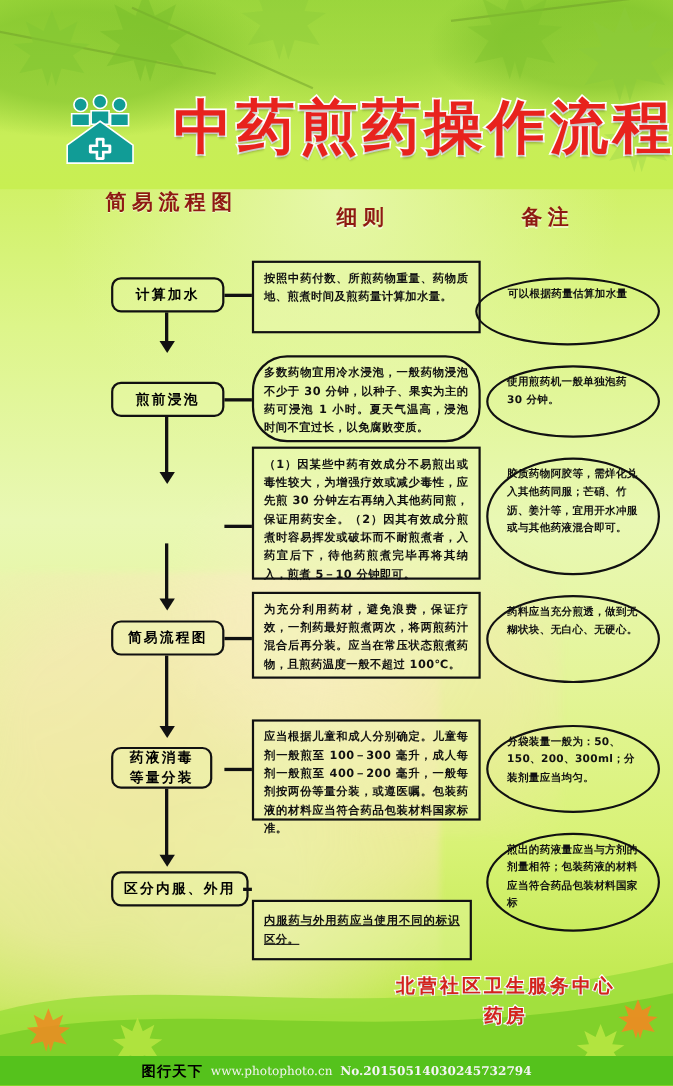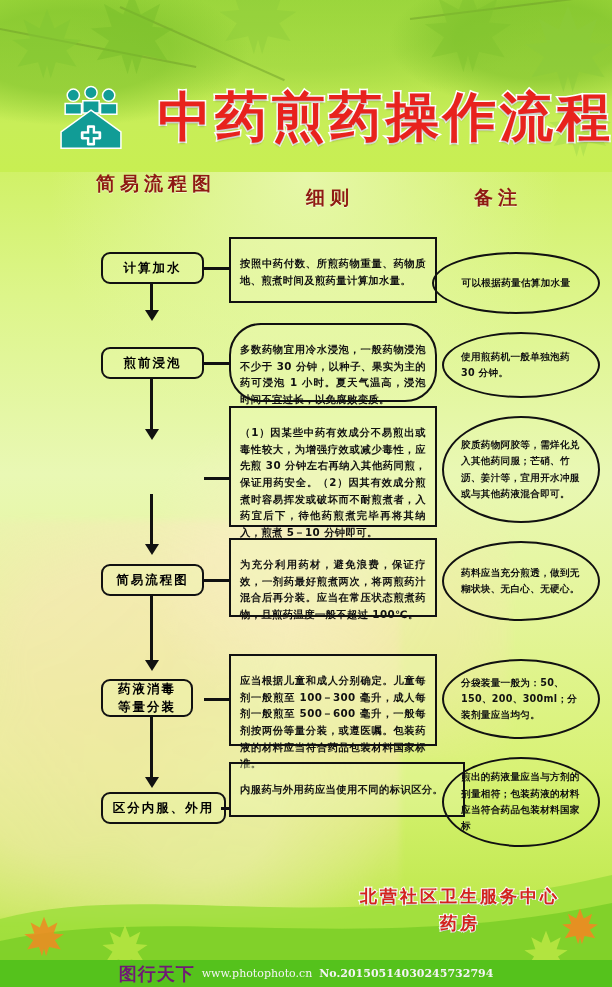--- a/index.html
+++ b/index.html
@@ -70,47 +70,47 @@
   
   .node{position:absolute;border:2.5px solid #111;border-radius:9px;
     background:rgba(236,250,176,.30);
     display:flex;align-items:center;justify-content:center;
     font-size:12.5px;font-weight:bold;color:#000000;letter-spacing:2px;line-height:1.45;
     text-align:center;box-sizing:border-box;}
 
   
   .detail{position:absolute;border:2.5px solid #111;
     background:rgba(238,250,186,.34);
-    box-sizing:border-box;padding:16px 9px;
+    box-sizing:border-box;padding:6px 9px;
     font-size:10.3px;line-height:1.62;color:#111;font-weight:bold;
     letter-spacing:.4px;text-align:justify;}
 
   
   .note{position:absolute;border:2.5px solid #111;border-radius:50%;
-    display:flex;align-items:center;justify-content:center;
+    display:flex;align-items:flex-start;justify-content:center;
     box-sizing:border-box;padding:6px 17px;}
   .note span{font-size:9.6px;line-height:1.7;color:#111;font-weight:bold;letter-spacing:.3px;}
 
   
   .vline{position:absolute;width:3px;background:#111;}
   .arrow{position:absolute;width:0;height:0;border-left:7px solid transparent;
     border-right:7px solid transparent;border-top:11px solid #111;}
   .hline{position:absolute;height:2.5px;background:#111;}
 
   
   .foot-wave{position:absolute;left:0;bottom:22px;width:612px;height:120px;overflow:hidden;}
   .sign{position:absolute;right:22px;bottom:52px;text-align:center;width:260px;}
   .sign .l1{font-size:17px;font-weight:bold;color:#d4221c;letter-spacing:3px;
     -webkit-text-stroke:2px #fff;paint-order:stroke fill;text-shadow:0 1px 1px rgba(0,0,0,.2);}
   .sign .l2{font-size:17px;font-weight:bold;color:#d4221c;letter-spacing:3px;margin-top:4px;
     -webkit-text-stroke:2px #fff;paint-order:stroke fill;text-shadow:0 1px 1px rgba(0,0,0,.2);}
 
   .watermark{position:absolute;left:0;bottom:0;width:612px;height:27px;
     background:#55c21c;display:flex;align-items:center;justify-content:center;gap:7px;}
-  .watermark .wm1{font-size:18px;font-weight:bold;color:#701a75;letter-spacing:1px;}
+  .watermark .wm1{font-size:13px;font-weight:bold;color:#000000;letter-spacing:1px;}
   .watermark .wm2{font-size:11px;color:#f4f4f4;font-family:"DejaVu Serif","Liberation Serif",serif;}
   .watermark .wm3{font-size:11px;color:#f4f4f4;font-family:"DejaVu Serif","Liberation Serif",serif;font-weight:bold;}
   .maple{position:absolute;}
 </style>
 </head>
 <body>
 
 <div class="poster">
 
   <div class="bg-base"></div>
@@ -212,30 +212,30 @@
   <div class="detail" style="left:229px;top:538px;width:208px;height:79px;">为充分利用药材，避免浪费，保证疗效，一剂药最好煎煮两次，将两煎药汁混合后再分装。应当在常压状态煎煮药物，且煎药温度一般不超过 100℃。</div>
   <div class="note" style="left:442px;top:541px;width:158px;height:80px;">
       <span>药料应当充分煎透，做到无糊状块、无白心、无硬心。</span>
     </div>
   <div class="hline" style="left:204px;top:579px;width:25px;"></div>
   <div class="vline" style="left:150px;top:596px;height:66px;"></div>
   <div class="arrow" style="left:144.5px;top:660px;"></div>
 
   <div class="node" style="left:101px;top:679px;width:92px;height:38px;white-space:pre-line;">药液消毒
 等量分装</div>
-  <div class="detail" style="left:229px;top:654px;width:208px;height:92px;">应当根据儿童和成人分别确定。儿童每剂一般煎至 100－300 毫升，成人每剂一般煎至 500－600 毫升，一般每剂按两份等量分装，或遵医嘱。包装药液的材料应当符合药品包装材料国家标准。</div>
+  <div class="detail" style="left:229px;top:654px;width:208px;height:92px;">应当根据儿童和成人分别确定。儿童每剂一般煎至 100－300 毫升，成人每剂一般煎至 400－200 毫升，一般每剂按两份等量分装，或遵医嘱。包装药液的材料应当符合药品包装材料国家标准。</div>
   <div class="note" style="left:442px;top:659px;width:158px;height:80px;">
       <span>分袋装量一般为：50、150、200、300ml；分装剂量应当均匀。</span>
     </div>
   <div class="hline" style="left:204px;top:698px;width:25px;"></div>
   <div class="vline" style="left:150px;top:717px;height:62px;"></div>
   <div class="arrow" style="left:144.5px;top:777px;"></div>
 
   <div class="node" style="left:101px;top:792px;width:125px;height:32px;">区分内服、外用</div>
-  <div class="detail" style="left:229px;top:762px;width:236px;height:55px;display:flex;align-items:center;">内服药与外用药应当使用不同的标识区分。</div>
+  <div class="detail" style="left:229px;top:818px;width:200px;height:55px;display:flex;align-items:center;text-decoration:underline;">内服药与外用药应当使用不同的标识区分。</div>
   <div class="note" style="left:442px;top:757px;width:158px;height:90px;">
       <span>煎出的药液量应当与方剂的剂量相符；包装药液的材料应当符合药品包装材料国家标</span>
     </div>
   <div class="hline" style="left:221px;top:807px;width:8px;"></div>
 
   <div class="foot-wave">
     <svg width="612" height="120" viewBox="0 0 612 120" preserveAspectRatio="none">
       <path d="M0 74 C150 34 330 96 612 30 L612 120 L0 120 Z" fill="#9ede3c" opacity="0.85"></path>
       <path d="M0 96 C170 58 360 112 612 58 L612 120 L0 120 Z" fill="#7dcf28" opacity="0.9"></path>
     </svg>

